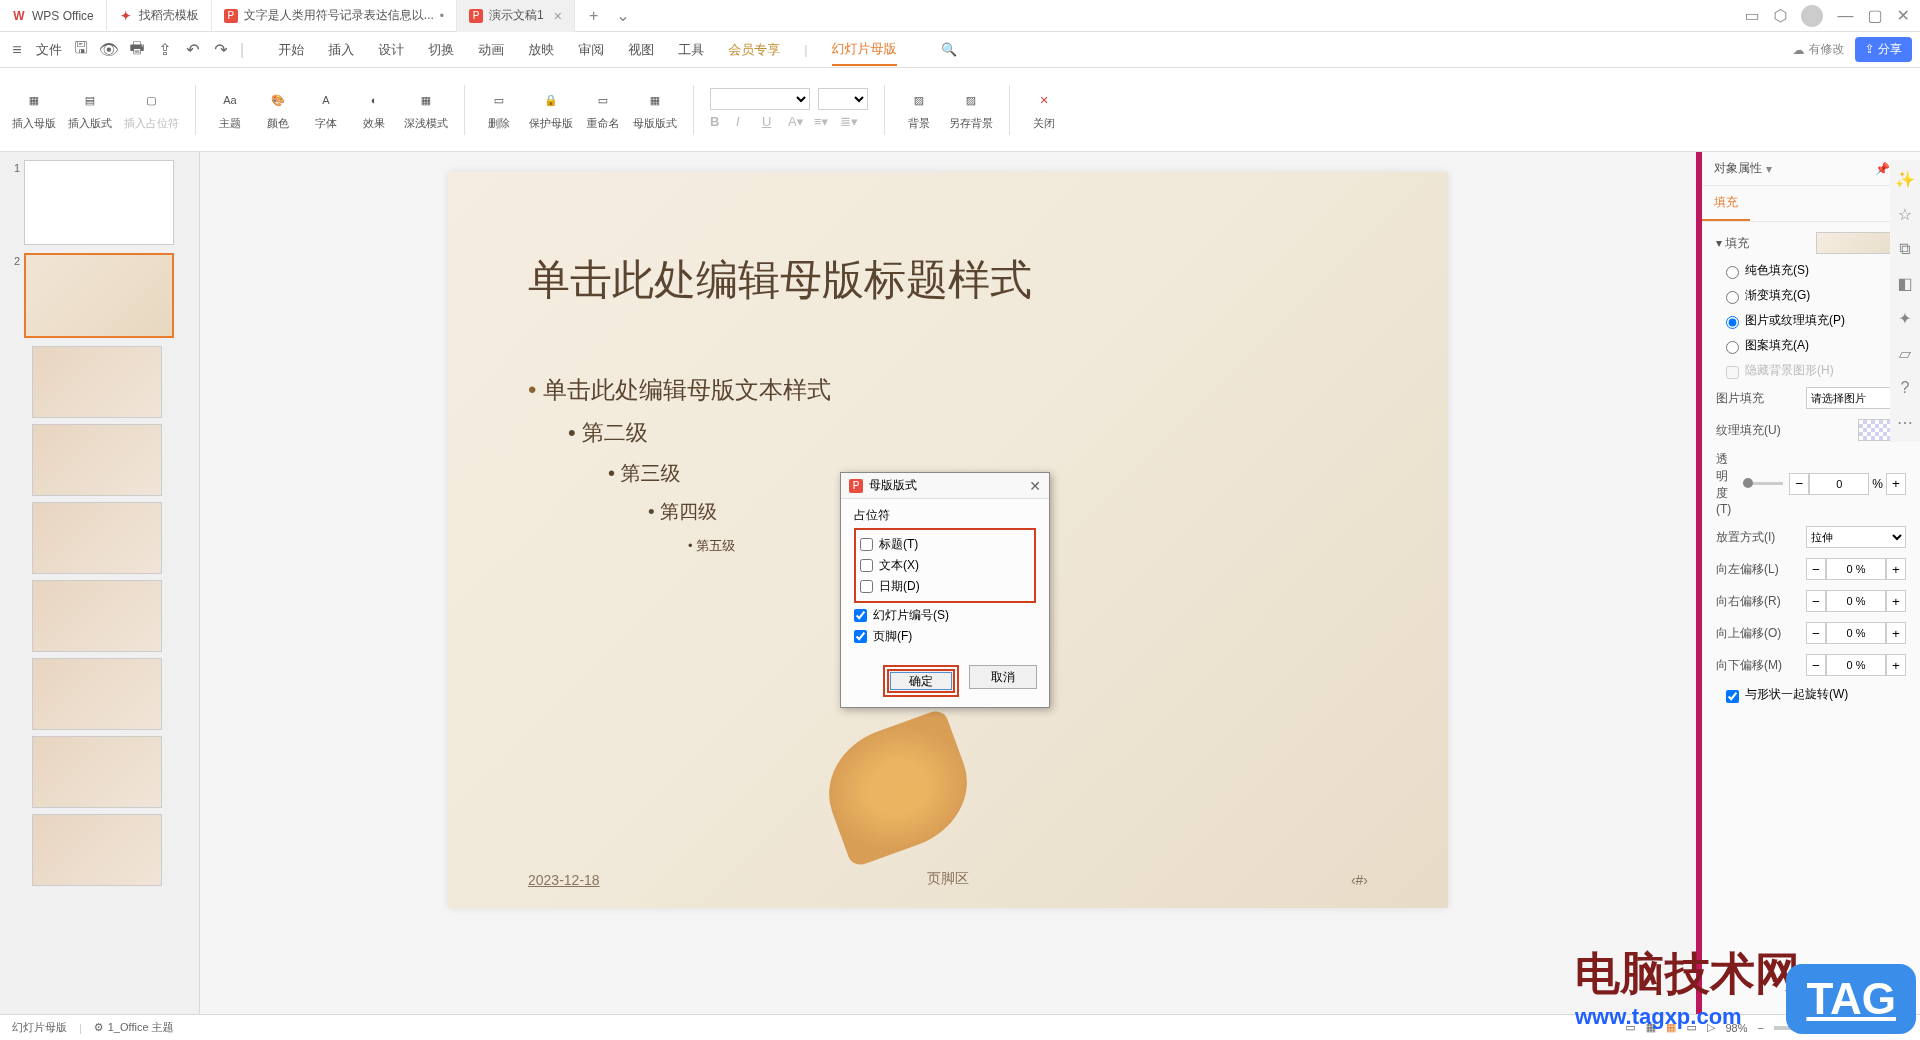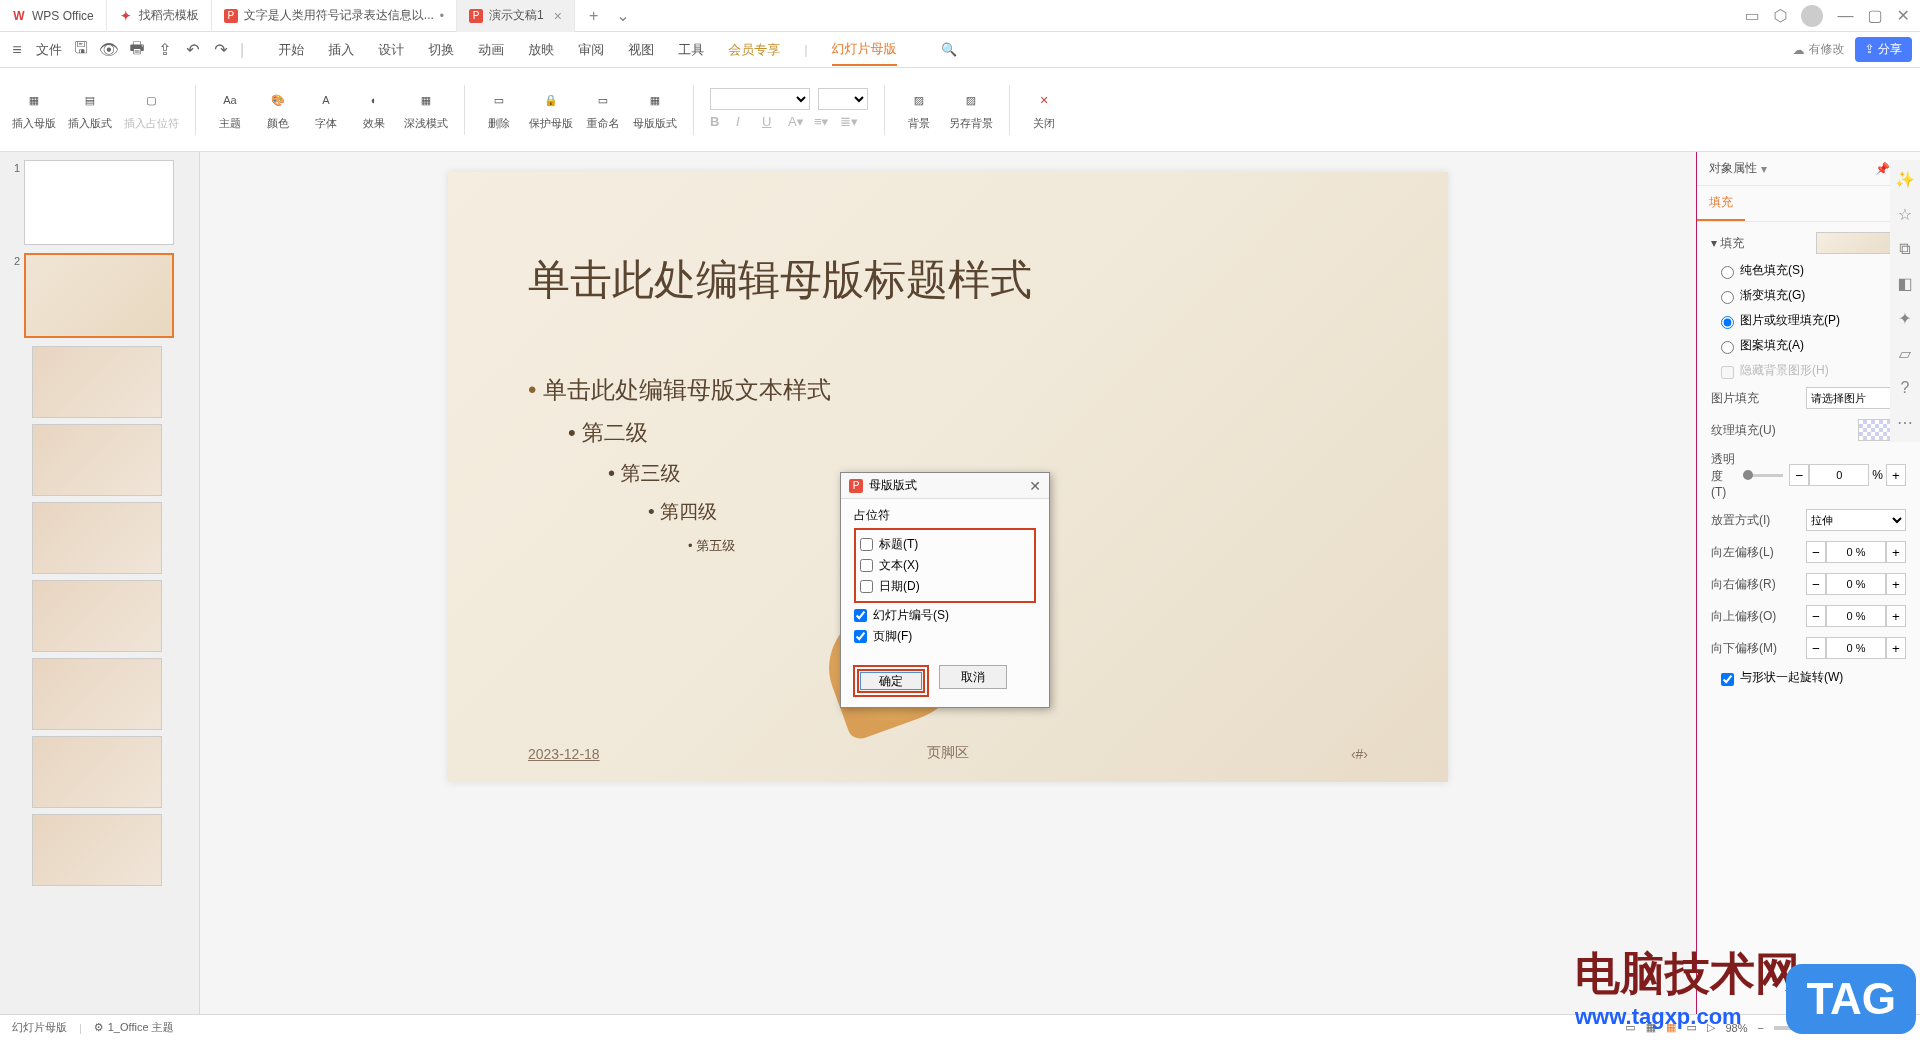--- a/index.html
+++ b/index.html
@@ -49,21 +49,21 @@
 .thumbs { width: 200px; background: #f0f0f0; border-right: 1px solid #d8d8d8; overflow-y: auto; padding: 8px 4px; }
 .thumb-item { display: flex; gap: 4px; margin-bottom: 8px; }
 .thumb-num { width: 16px; font-size: 11px; color: #666; text-align: right; padding-top: 2px; }
 .thumb-img { width: 150px; height: 85px; background: #fff; border: 1px solid #ccc; position: relative; overflow: hidden; }
 .thumb-img.selected { border: 2px solid #e87b2e; }
 .thumb-sub { margin-left: 28px; margin-bottom: 6px; }
 .thumb-sub .thumb-img { width: 130px; height: 72px; background: linear-gradient(135deg, #e8d5c0 0%, #f0e5d8 100%); }
 
 
 .canvas-area { flex: 1; background: #f5f5f5; display: flex; justify-content: center; align-items: flex-start; padding: 20px; position: relative; }
-.slide { width: 1000px; height: 610px; background: linear-gradient(135deg, #f5ede0 0%, #f0e8d8 50%, #e8dcc8 100%); position: relative; box-shadow: 0 0 8px rgba(0,0,0,0.1); }
+.slide { width: 1000px; height: 736px; background: linear-gradient(135deg, #f5ede0 0%, #f0e8d8 50%, #e8dcc8 100%); position: relative; box-shadow: 0 0 8px rgba(0,0,0,0.1); }
 .slide-title { position: absolute; top: 80px; left: 80px; font-size: 42px; color: #5a4530; }
 .slide-body { position: absolute; top: 202px; left: 80px; font-size: 24px; color: #5a4530; }
 .slide-body li { margin-left: 0; list-style: none; margin-bottom: 12px; }
 .slide-body .l1::before { content: "• "; color: #8a6530; }
 .slide-body .l2 { margin-left: 40px; font-size: 22px; }
 .slide-body .l2::before { content: "• "; }
 .slide-body .l3 { margin-left: 80px; font-size: 20px; }
 .slide-body .l3::before { content: "• "; }
 .slide-body .l4 { margin-left: 120px; font-size: 19px; }
 .slide-body .l4::before { content: "• "; }
@@ -77,27 +77,27 @@
 
 .dialog { position: absolute; top: 320px; left: 640px; width: 210px; background: #fcfcfc; border: 1px solid #888; box-shadow: 2px 2px 8px rgba(0,0,0,0.3); z-index: 100; }
 .dialog-title { height: 26px; background: #f8f8f8; display: flex; align-items: center; padding: 0 8px; font-size: 12px; border-bottom: 1px solid #ddd; }
 .dialog-title-icon { width: 14px; height: 14px; background: #e84e40; color: #fff; font-size: 10px; text-align: center; line-height: 14px; border-radius: 2px; margin-right: 6px; }
 .dialog-close { margin-left: auto; cursor: pointer; color: #666; font-size: 14px; }
 .dialog-body { padding: 8px 13px; font-size: 12px; }
 .dialog-group-label { margin-bottom: 4px; }
 .dialog-checks { border: 2px solid #d04020; padding: 4px; margin-bottom: 2px; }
 .dialog-check { display: flex; align-items: center; gap: 6px; padding: 2px 0; }
 .dialog-check input { width: 13px; height: 13px; }
-.dialog-btns { display: flex; justify-content: flex-start; gap: 10px; padding: 10px 12px; }
+.dialog-btns { display: flex; justify-content: flex-end; gap: 10px; padding: 10px 12px; }
 .dialog-btn { width: 68px; height: 24px; border: 1px solid #aaa; background: #f0f0f0; font-size: 12px; cursor: pointer; }
 .dialog-btn.ok { border: 2px solid #d04020; outline: 1px solid #5090d0; outline-offset: -4px; }
 .red-box { border: 2px solid #d04020; padding: 2px; display: inline-block; }
 
 
-.props { width: 224px; background: #fafafa; border-left: 1px solid #be185d; font-size: 12px; }
+.props { width: 224px; background: #fafafa; border-left: 6px solid #be185d; font-size: 12px; }
 .props-header { display: flex; align-items: center; padding: 8px 12px; border-bottom: 1px solid #e8e8e8; }
 .props-header span:first-child { color: #555; }
 .props-header .pin { margin-left: auto; color: #888; cursor: pointer; margin-right: 8px; }
 .props-header .close { color: #888; cursor: pointer; }
 .props-tab { padding: 8px 12px; color: #e87b2e; border-bottom: 2px solid #e87b2e; display: inline-block; }
 .props-section { padding: 10px 14px; }
 .props-row { display: flex; align-items: center; margin-bottom: 10px; gap: 6px; }
 .props-row label { flex: 1; color: #555; }
 .props-radio { display: flex; align-items: flex-end; gap: 6px; margin-bottom: 8px; margin-left: 10px; }
 .props-radio input { width: 13px; height: 13px; }
@@ -116,21 +116,21 @@
 
 .statusbar { height: 26px; background: #fff; border-top: 1px solid #d8d8d8; display: flex; align-items: center; padding: 0 12px; font-size: 11px; color: #666; }
 .statusbar-right { margin-left: auto; display: flex; align-items: center; gap: 10px; }
 .zoom-slider { width: 100px; height: 4px; background: #ccc; position: relative; }
 .zoom-thumb { position: absolute; left: 48%; top: -4px; width: 10px; height: 12px; background: #888; border-radius: 2px; }
 
 
 .watermark { position: absolute; bottom: 10px; right: 120px; z-index: 200; pointer-events: none; }
 .watermark .txt1 { color: #7f1d1d; font-size: 45px; font-weight: bold; }
 .watermark .txt2 { color: #2060ff; font-size: 22px; font-weight: bold; }
-.tag-badge { position: absolute; bottom: 6px; right: 4px; background: #3a8de8; color: #fff; font-size: 44px; font-weight: bold; padding: 10px 20px; border-radius: 16px; z-index: 201; }
+.tag-badge { position: absolute; bottom: 6px; right: 4px; background: #3a8de8; color: #fff; font-size: 44px; font-weight: bold; padding: 10px 20px; border-radius: 16px; z-index: 201; text-decoration: underline; }
 </style>
 </head>
 <body>
 
 <div class="titlebar">
   <div class="tab">
     <span class="tab-icon w">W</span>
     <span>WPS Office</span>
   </div>
   <div class="tab">

